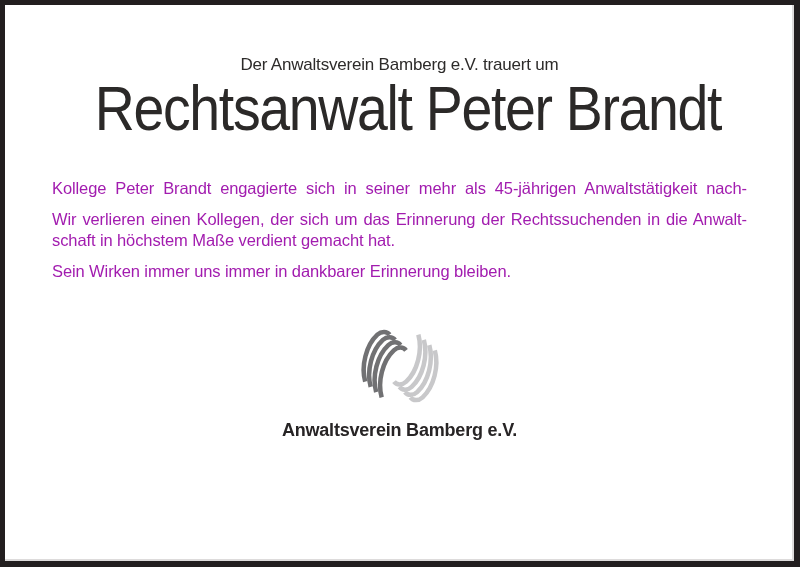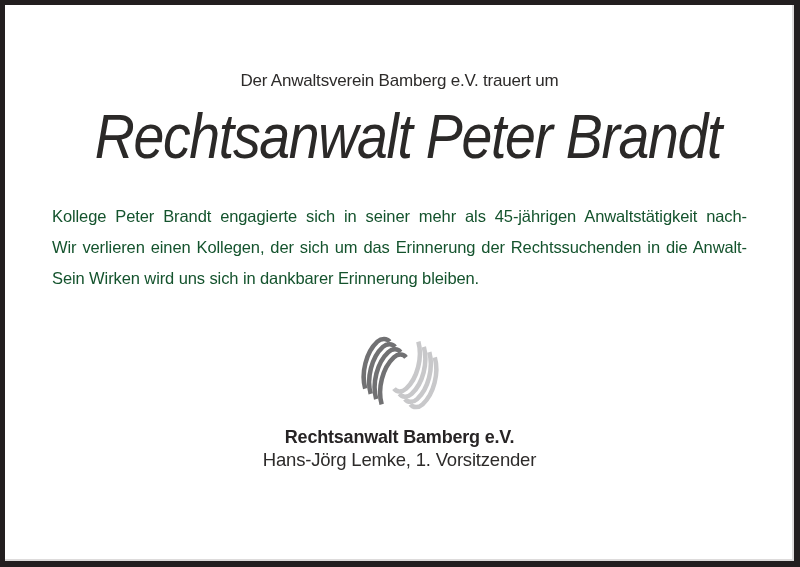--- a/index.html
+++ b/index.html
@@ -19,46 +19,44 @@
     height: 567px;
     background: #ffffff;
     border-style: solid;
     border-color: #221e1f;
     border-width: 5px 6px 6px 5px;
     box-shadow: inset -2px -2px 0 #dddbdb;
     padding: 0 47px;
     overflow: hidden;
   }
   .intro-line {
-    margin-top: 67px;
+    margin-top: 51px;
     text-align: center;
     font-size: 17px;
     line-height: 18px;
     color: #2d2b2a;
     letter-spacing: -0.2px;
   }
   .headline-wrap {
-    margin-top: 12px;
     text-align: center;
     white-space: nowrap;
-    font-style: italic;
   }
   .headline {
     display: inline-block;
     font-size: 63px;
     line-height: 68px;
     font-weight: 400;
     color: #2b2928;
     letter-spacing: -1.5px;
     transform: scaleX(0.88);
     transform-origin: 50% 50%;
   }
   .body-text {
     margin-top: 36px;
-    color: #14532d;
+    color: #a21caf;
     font-size: 16.5px;
     line-height: 21px;
     letter-spacing: -0.1px;
   }
   .paragraph { margin: 0 0 10px 0; }
   .line { white-space: nowrap; }
   .line.just {
     white-space: normal;
     text-align: justify;
     text-align-last: justify;
@@ -101,40 +99,40 @@
   <div class="headline-wrap">
     <div class="headline">Rechtsanwalt Peter Brandt</div>
   </div>
 
   <div class="body-text">
     <div class="paragraph">
       <div class="line just">Kollege Peter Brandt engagierte sich in seiner mehr als 45-jährigen Anwaltstätigkeit nach-</div>
     </div>
     <div class="paragraph">
       <div class="line just">Wir verlieren einen Kollegen, der sich um das Erinnerung der Rechtssuchenden in die Anwalt-</div>
+      <div class="line">schaft in höchstem Maße verdient gemacht hat.</div>
     </div>
     <div class="paragraph">
-      <div class="line">Sein Wirken wird uns sich in dankbarer Erinnerung bleiben.</div>
+      <div class="line">Sein Wirken immer uns immer in dankbarer Erinnerung bleiben.</div>
     </div>
   </div>
 
   <div class="logo-block">
     <svg viewBox="0 0 100 92" xmlns="http://www.w3.org/2000/svg">
 
       <g stroke="#c8c8ca" stroke-width="5.2" fill="none" stroke-linecap="butt">
         <use href="#wave-stripes" transform="rotate(180 50 46)"></use>
       </g>
       <g stroke="#717173" stroke-width="5.2" fill="none" stroke-linecap="butt">
         <g id="wave-stripes">
           <path d="M 10,64 C 5,46 11,22 24,10 C 29,5.5 35,6 38,10"></path>
           <path d="M 16.3,70 C 11.3,52 17.3,28 30.3,16 C 35.3,11.5 41.3,12 44.3,16"></path>
           <path d="M 22.6,76 C 17.6,58 23.6,34 36.6,22 C 41.6,17.5 47.6,18 50.6,22"></path>
           <path d="M 28.9,82 C 23.9,64 29.9,40 42.9,28 C 47.9,23.5 53.9,24 56.9,28"></path>
         </g>
       </g>
     </svg>
   </div>
 
-  <div class="org-name">Rechtsanwalt Bamberg e.V.</div>
+  <div class="org-name">Anwaltsverein Bamberg e.V.</div>
 
-  <div class="signatory">Hans-Jörg Lemke, 1. Vorsitzender</div>
 
 </div>
 
 </body></html>

